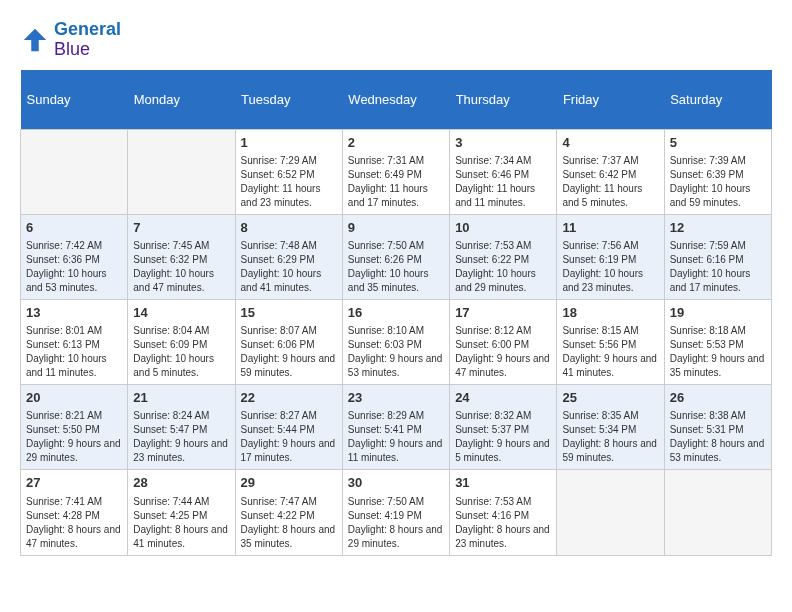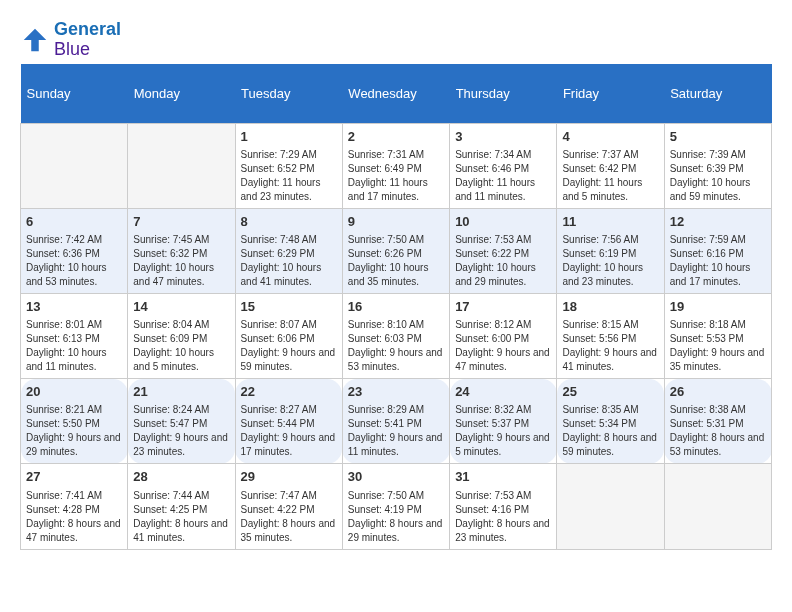--- a/index.html
+++ b/index.html
@@ -7,21 +7,21 @@
       font-family: Arial, sans-serif;
       background: #fff;
       width: 792px;
       min-height: 612px;
       padding: 20px;
     }
     .header {
       display: flex;
       justify-content: space-between;
       align-items: flex-start;
-      margin-bottom: 4px;
+      margin-bottom: 10px;
     }
     .logo {
       display: flex;
       align-items: center;
       gap: 4px;
     }
     .logo-text {
       font-size: 18px;
       font-weight: bold;
       color: #333;
@@ -83,21 +83,21 @@
     tr:nth-child(odd) td:not(.empty) {
       background: #fff;
     }
     tr:nth-child(even) td:not(.empty) {
       background: #eaf0fa;
     }
     
     .cal-row-0 td { background: #fff; }
     .cal-row-1 td { background: #eaf0fa; }
     .cal-row-2 td { background: #fff; }
-    .cal-row-3 td { background: #eaf0fa; border-radius: 15px; }
+    .cal-row-3 td { background: #eaf0fa; }
     .cal-row-4 td { background: #fff; }
     .cal-row-0 td.empty, .cal-row-1 td.empty, .cal-row-2 td.empty, .cal-row-3 td.empty, .cal-row-4 td.empty {
       background: #f5f5f5;
     }
   </style>
 </head>
 <body>
 
 <div class="header">
   <div class="logo">

